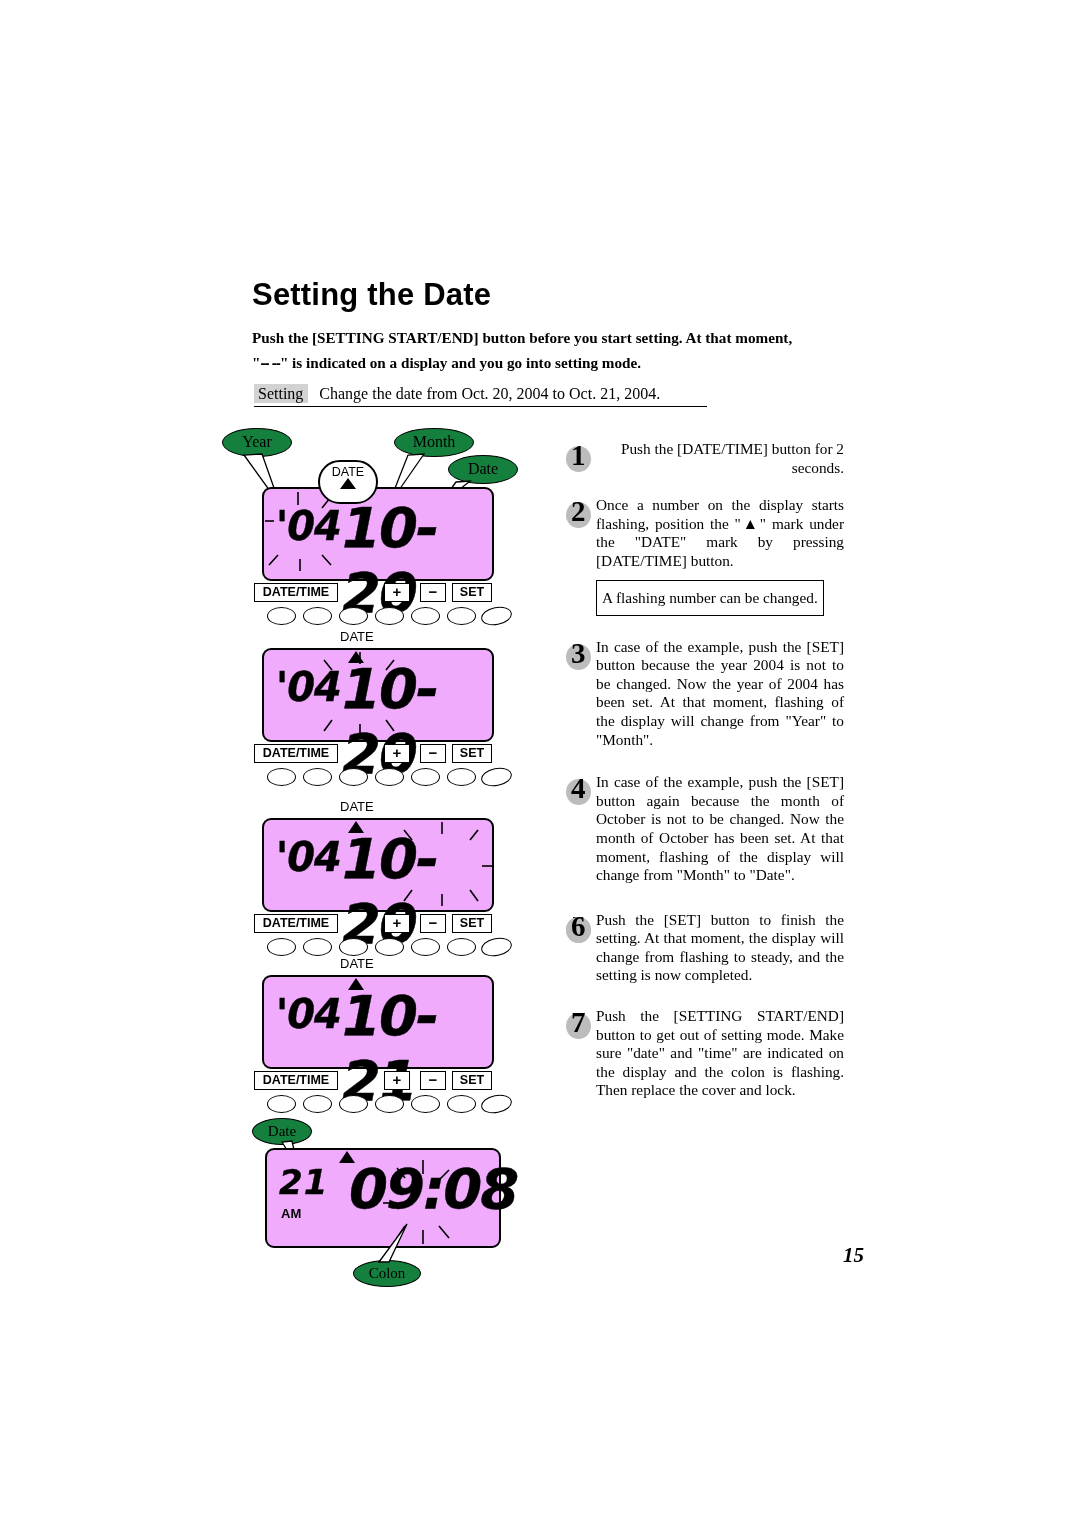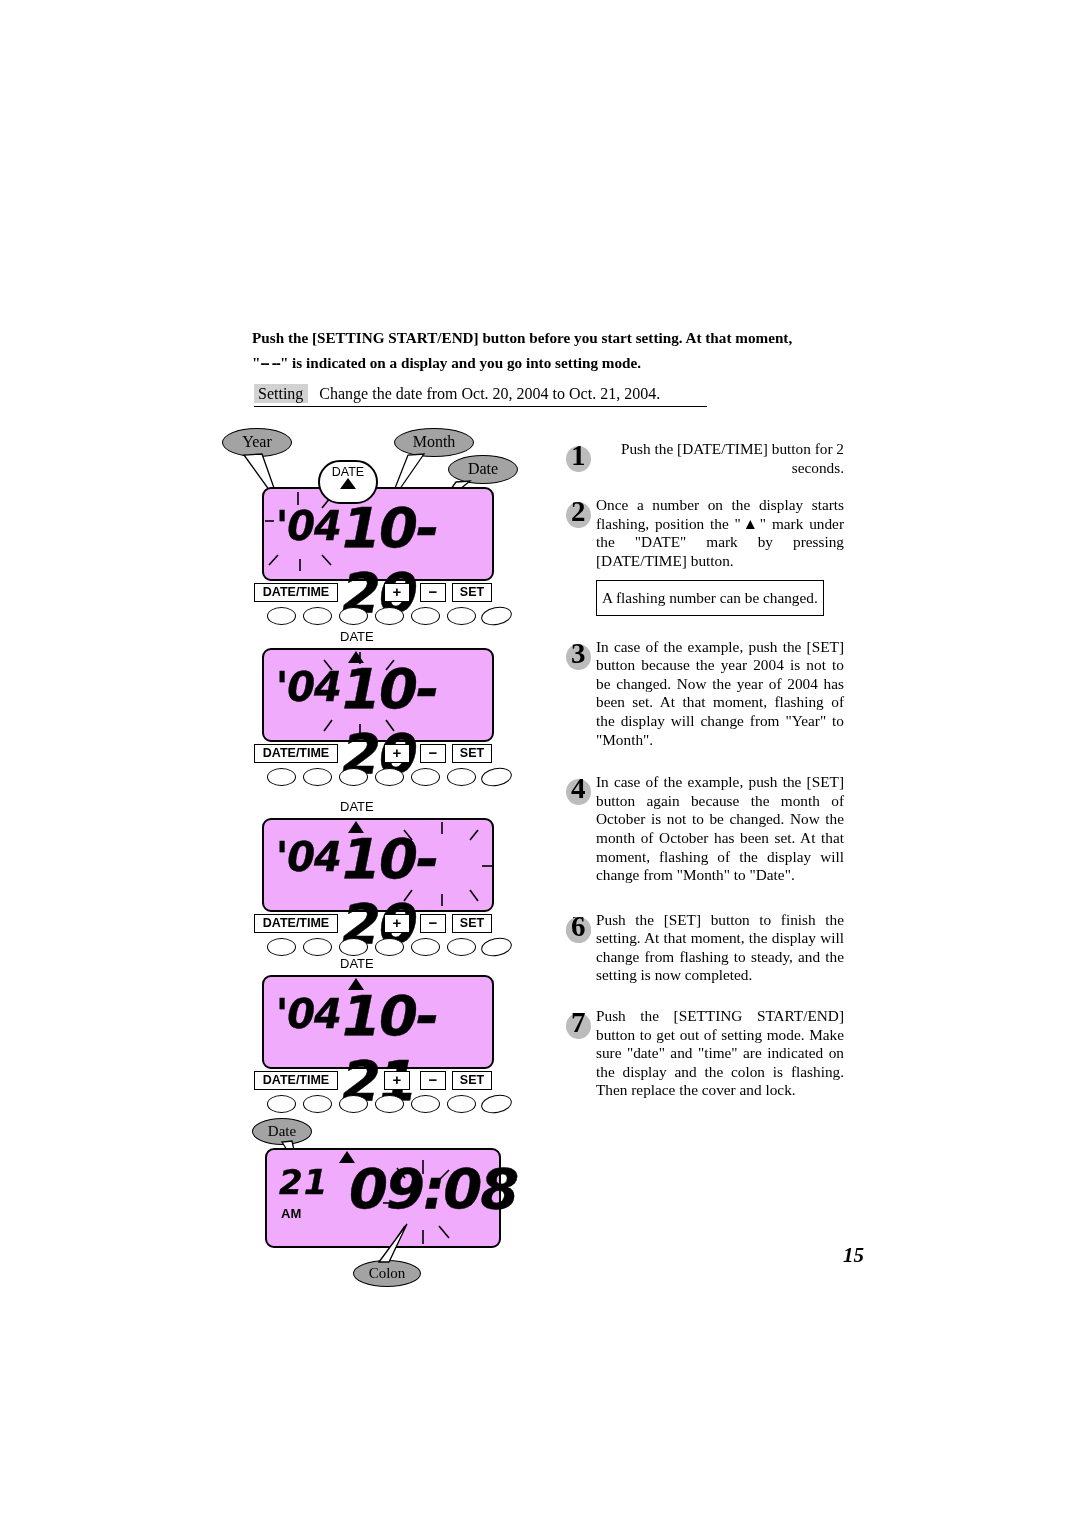--- a/index.html
+++ b/index.html
@@ -98,21 +98,21 @@
   .oval{
     position:absolute;width:27px;height:16px;
     border:1.5px solid #000;border-radius:50%;background:#fff;
   }
   .oval.tilt{transform:rotate(-11deg);width:29px;}
 
   
   .callout{position:absolute;}
   .bubble{
     position:absolute;border:1.4px solid #000;border-radius:50%;
-    background:#a3a3a3;text-align:center;font-size:16px;
+    background:#15803d;text-align:center;font-size:16px;
   }
   .tail{position:absolute;overflow:visible;}
 
   
   .steps{position:absolute;left:566px;top:440px;width:278px;}
   .step{position:relative;margin-bottom:15px;}
   .stepnum{
     position:absolute;left:0;top:0;width:30px;height:34px;
   }
   .stepnum .shadow{
@@ -137,20 +137,21 @@
     position:absolute;left:843px;top:1243px;
     font-family:"Liberation Serif",serif;
     font-weight:bold;font-style:italic;font-size:21px;
   }
 </style>
 </head>
 <body>
 
 <div class="page">
 
+  <div class="title">Setting the Date</div>
 
   <div class="lead">
     <span>Push the [SETTING START/END] button before you start setting.  At that moment,</span>
     <span class="l2">
       <span>"</span><span class="dashmark">-- --</span><span>" is indicated on a display and you go into setting mode.</span>
     </span>
   </div>
 
   <div class="example-row">
     <span class="example-tag">Setting</span><span class="example-text">Change the date from Oct. 20, 2004 to Oct. 21, 2004.</span>

